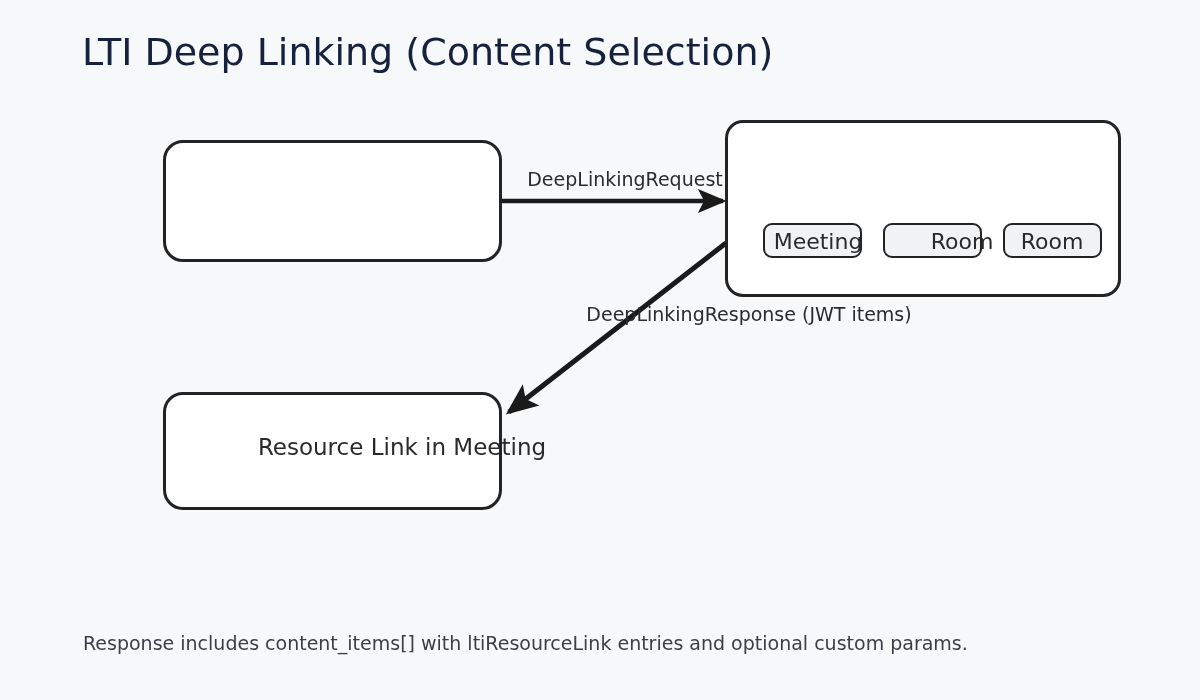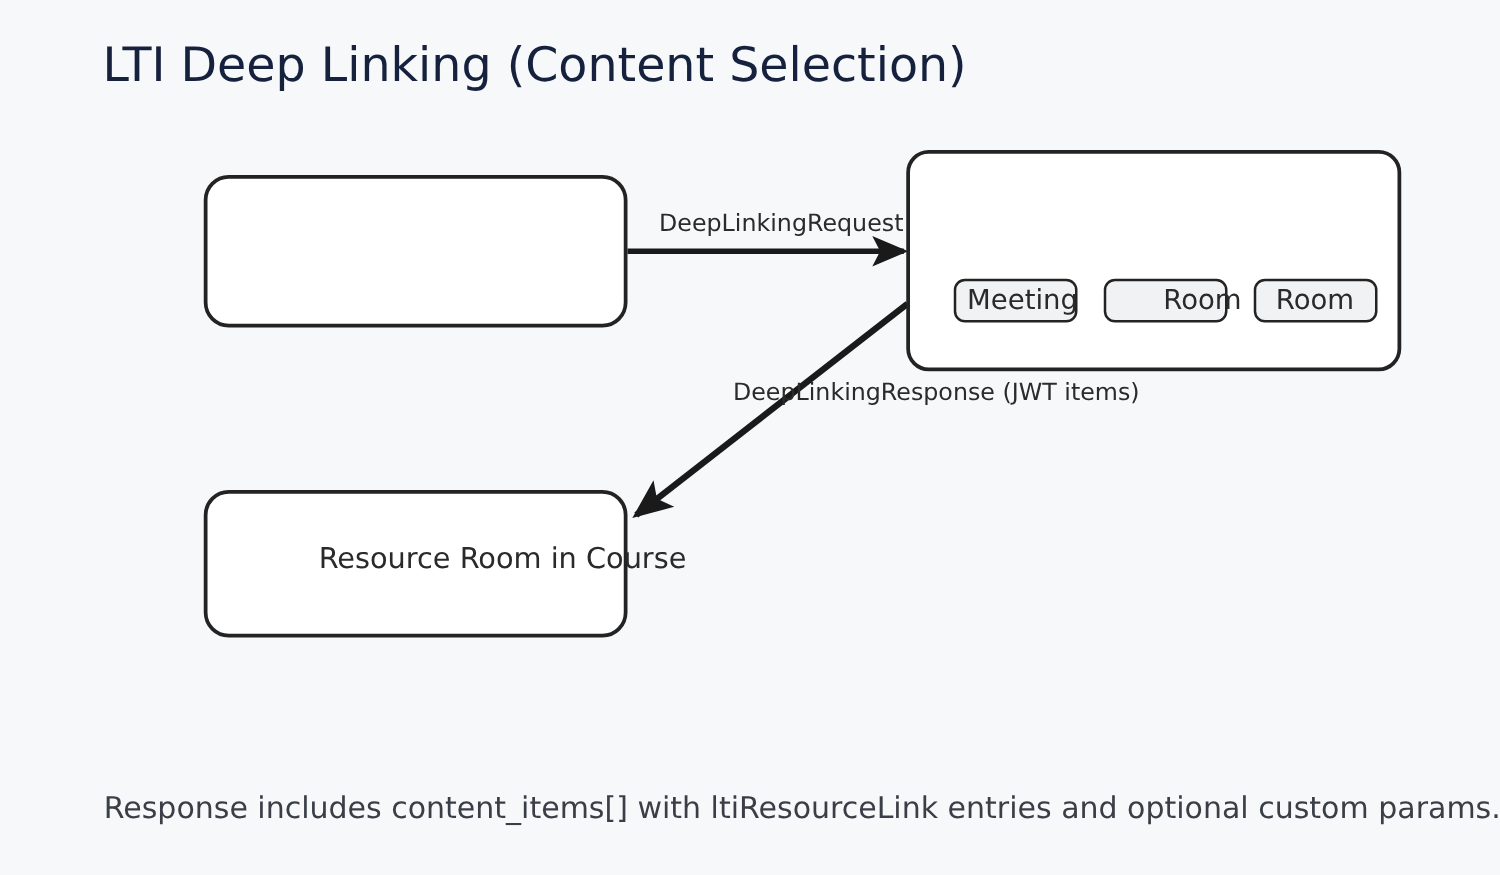--- a/index.html
+++ b/index.html
@@ -119,21 +119,21 @@
     top: 179px;
   }
   #edge-label-response {
     left: 707px;
     top: 314px;
   }
   .footer {
     position: absolute;
     left: 41px;
     top: 632px;
-    font-size: 24px;
+    font-size: 19px;
     color: #3a3f47;
     font-family: "DejaVu Sans", sans-serif;
     white-space: nowrap;
   }
 </style>
 </head>
 <body>
 
 <div id="canvas">
 
@@ -156,20 +156,20 @@
   <div class="pill" id="pill-meeting"></div>
   <div class="pill-label" id="pill-label-meeting">Meeting</div>
 
   <div class="pill" id="pill-room"></div>
   <div class="pill-label" id="pill-label-room">Room</div>
 
   <div class="pill" id="pill-link"></div>
   <div class="pill-label" id="pill-label-link">Room</div>
 
   <div class="node" id="node-resource"></div>
-  <div class="node-label" id="label-resource">Resource Room in Course</div>
+  <div class="node-label" id="label-resource">Resource Link in Meeting</div>
 
   <div class="edge-label" id="edge-label-response">DeepLinkingResponse (JWT items)</div>
   <div class="edge-label" id="edge-label-request">DeepLinkingRequest</div>
 
   <div class="footer">Response includes content_items[] with ltiResourceLink entries and optional custom params.</div>
 
 </div>
 
 </body></html>

